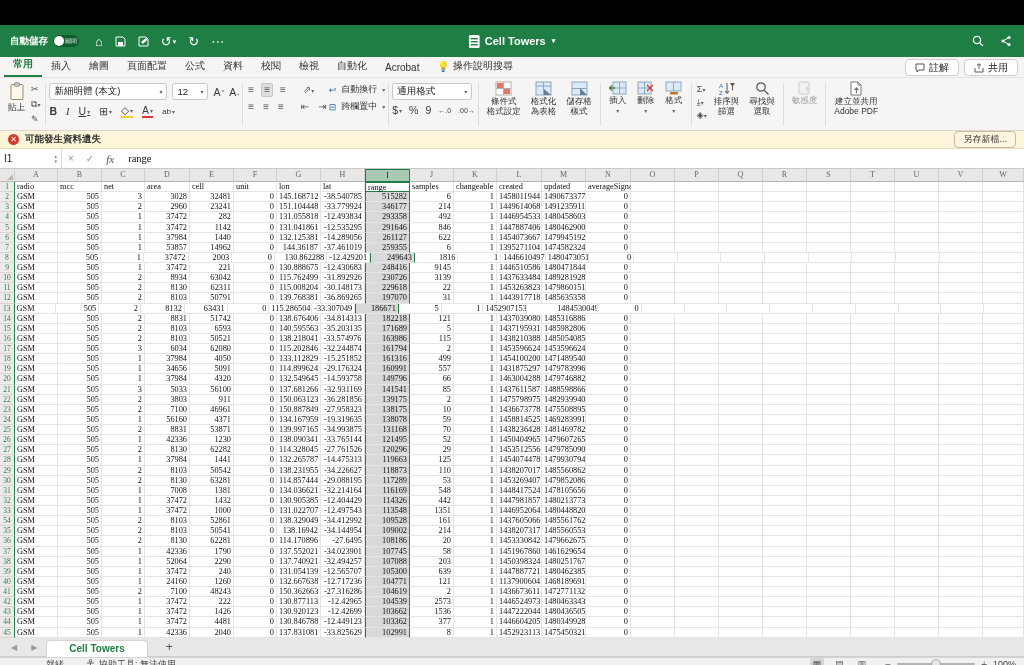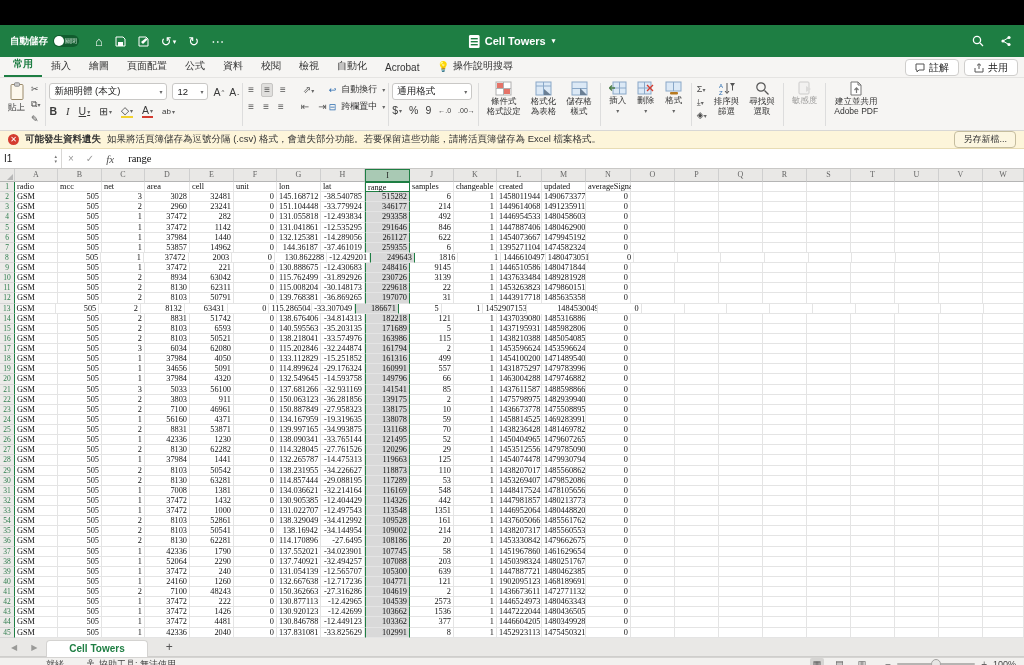--- a/index.html
+++ b/index.html
@@ -414,21 +414,20 @@
             <path d="M7.5 12V7M5.5 9l2-2.2L9.5 9" fill="none" stroke="#777" stroke-width="1.2"></path>
           </svg>
         <span class="rlabel"><span>建立並共用</span><br><span>Adobe PDF</span></span>
       </div>
     </div>
   </div>
 
   <div class="warnbar">
     <span class="warn-ico">✕</span>
     <span class="warn-title">可能發生資料遺失</span>
-    <span class="warn-body">如果將活頁簿儲存為逗號分隔 (.csv) 格式，會遺失部分功能。若要保留這些功能，請將活頁簿儲存為 Excel 檔案格式。</span>
     <button class="warn-btn">另存新檔...</button>
   </div>
 
   <div class="fbar">
     <div class="namebox">
       <span>I1</span>
       <span class="stepper">
           <span>▴</span>
           <span>▾</span>
         </span>
@@ -860,21 +859,21 @@
       </div>
       <div class="grow">
         <div class="rowhdr" style="width: 15px;">16</div>
         <div class="cell txt" style="width: 43px;">GSM</div>
         <div class="cell num" style="width: 44px;">505</div>
         <div class="cell num" style="width: 43px;">2</div>
         <div class="cell num" style="width: 45px;">8103</div>
         <div class="cell num" style="width: 44px;">50521</div>
         <div class="cell num" style="width: 43px;">0</div>
         <div class="cell num" style="width: 44px;">138.218041</div>
-        <div class="cell num" style="width: 44px;">-33.574976</div>
+        <div class="cell num" style="width: 44px; text-align: center;">-33.574976</div>
         <div class="cell num selcol" style="width: 45px;">163986</div>
         <div class="cell num" style="width: 44px;">115</div>
         <div class="cell num" style="width: 43px;">1</div>
         <div class="cell num" style="width: 45px;">1438210388</div>
         <div class="cell num" style="width: 44px;">1485054085</div>
         <div class="cell num" style="width: 45px;">0</div>
         <div class="cell txt" style="width: 44px;"></div>
         <div class="cell txt" style="width: 44px;"></div>
         <div class="cell txt" style="width: 44px;"></div>
         <div class="cell txt" style="width: 44px;"></div>
@@ -1488,21 +1487,21 @@
         <div class="cell num" style="width: 44px;">505</div>
         <div class="cell num" style="width: 43px;">1</div>
         <div class="cell num" style="width: 45px;">24160</div>
         <div class="cell num" style="width: 44px;">1260</div>
         <div class="cell num" style="width: 43px;">0</div>
         <div class="cell num" style="width: 44px;">132.667638</div>
         <div class="cell num" style="width: 44px;">-12.717236</div>
         <div class="cell num selcol" style="width: 45px;">104771</div>
         <div class="cell num" style="width: 44px;">121</div>
         <div class="cell num" style="width: 43px;">1</div>
-        <div class="cell num" style="width: 45px;">1902095123</div>
+        <div class="cell num" style="width: 45px;">1137900604</div>
         <div class="cell num" style="width: 44px;">1468189691</div>
         <div class="cell num" style="width: 45px;">0</div>
         <div class="cell txt" style="width: 44px;"></div>
         <div class="cell txt" style="width: 44px;"></div>
         <div class="cell txt" style="width: 44px;"></div>
         <div class="cell txt" style="width: 44px;"></div>
         <div class="cell txt" style="width: 44px;"></div>
         <div class="cell txt" style="width: 44px;"></div>
         <div class="cell txt" style="width: 44px;"></div>
         <div class="cell txt" style="width: 44px;"></div>

